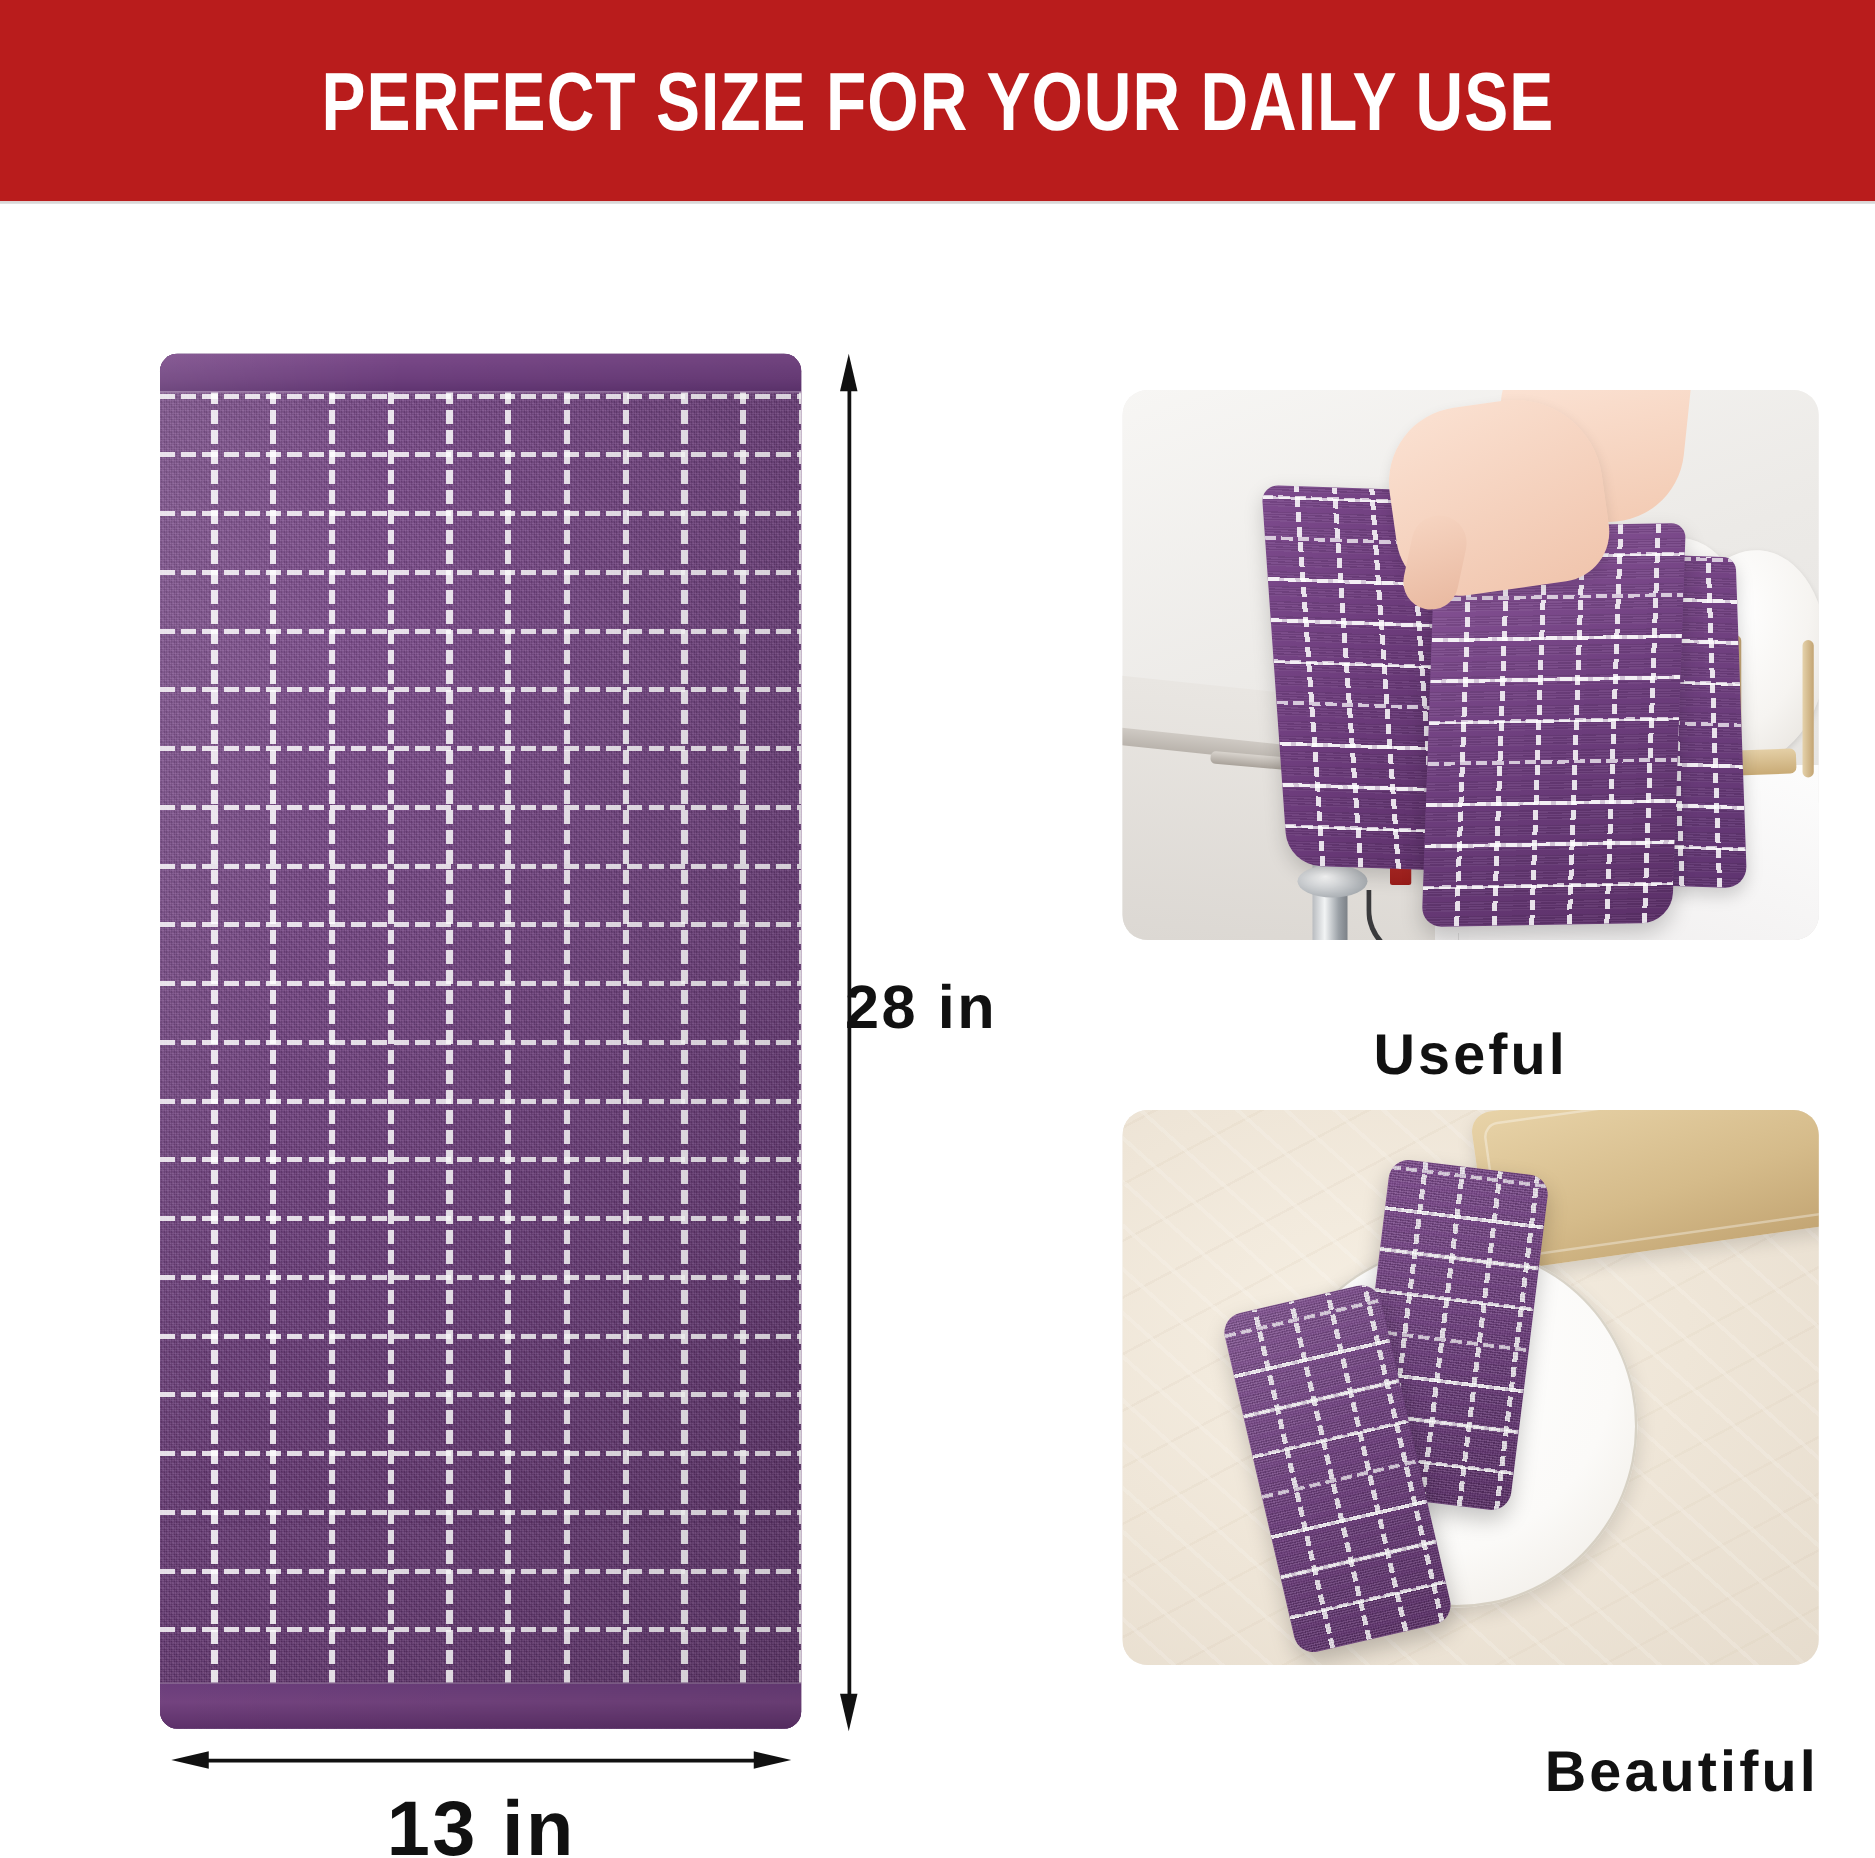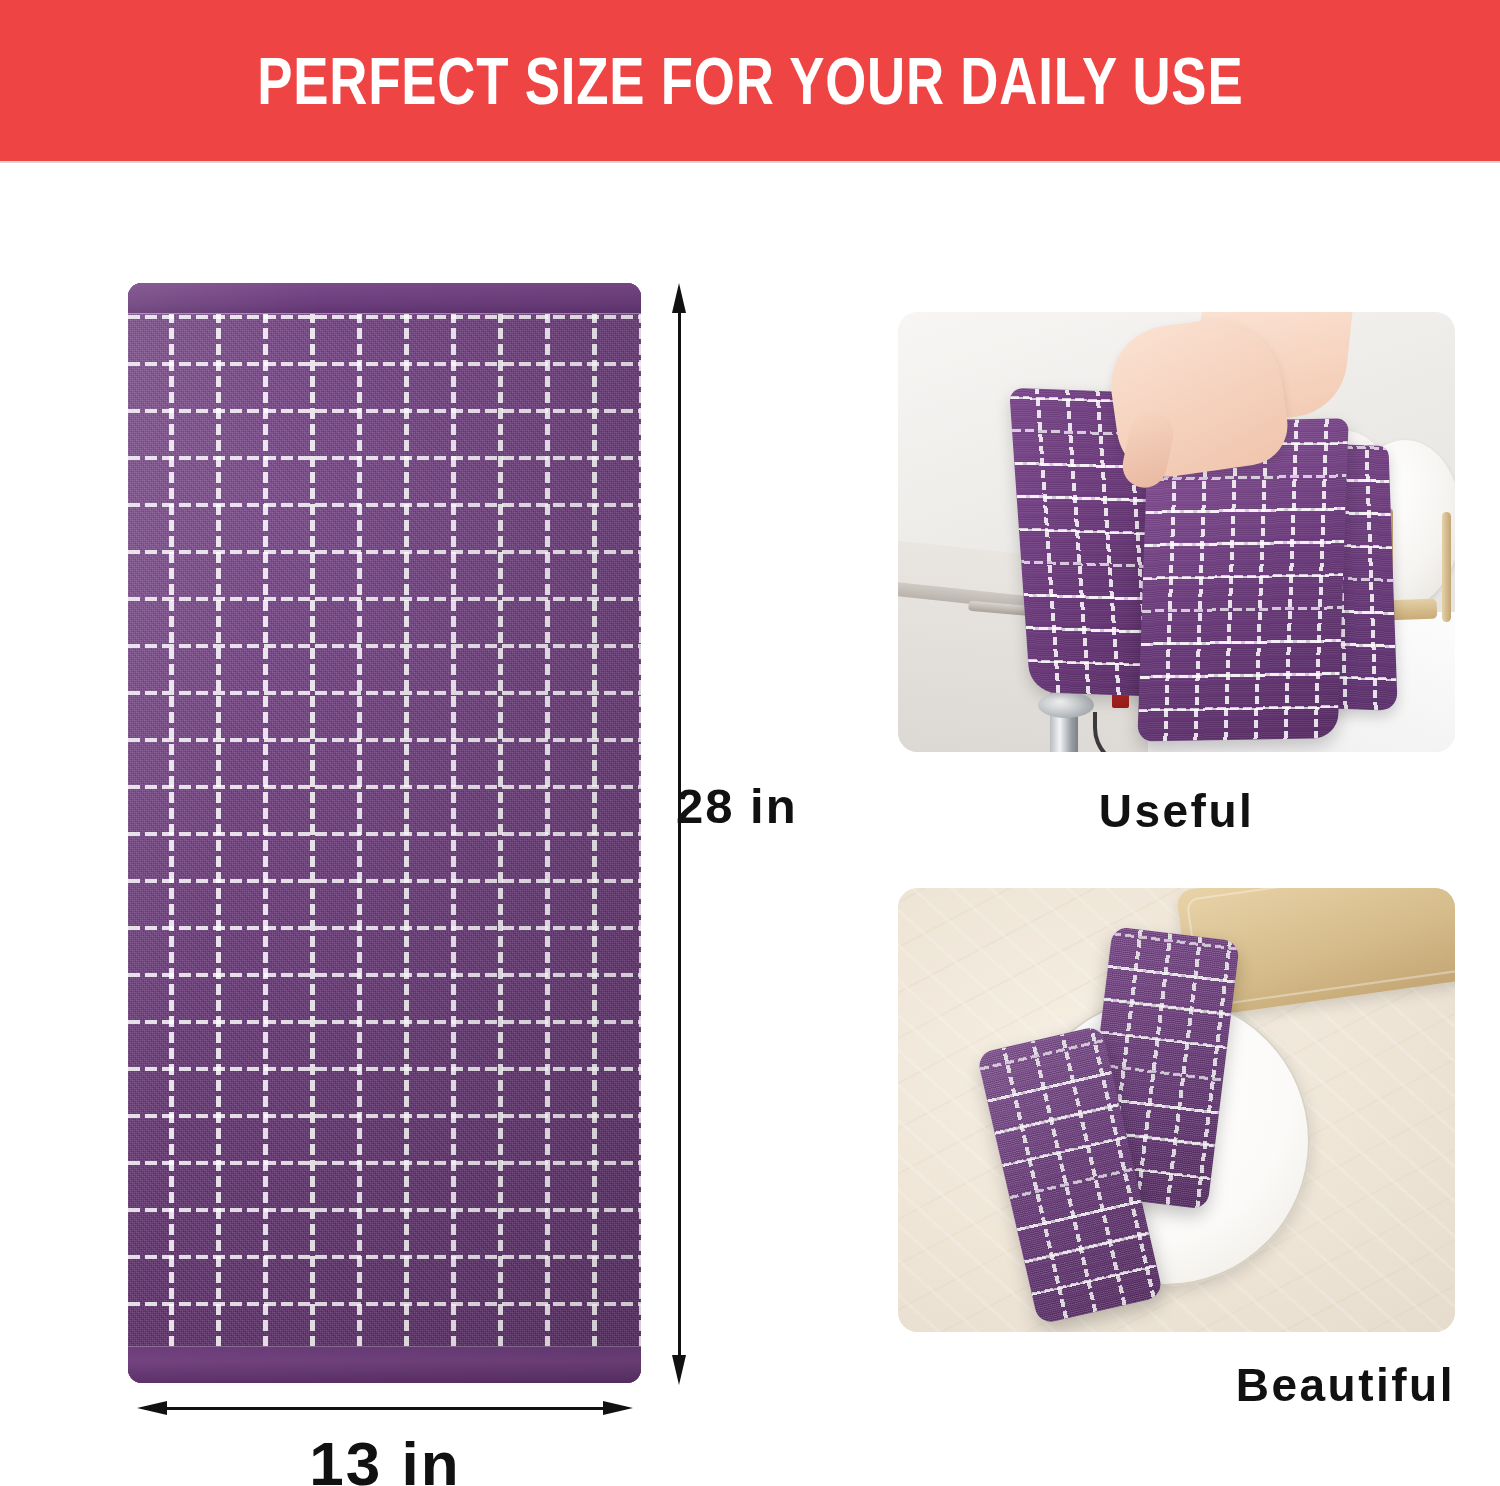--- a/index.html
+++ b/index.html
@@ -1,20 +1,20 @@
 <!DOCTYPE html>
 <html><head>
 <meta charset="utf-8">
 <style>
   html,body{margin:0;padding:0;background:#fff;}
   body{width:1500px;height:1486px;font-family:"Liberation Sans",sans-serif;overflow:hidden;position:relative;}
 
   
   .banner{
-    position:absolute;left:0;top:0;width:1500px;height:161px;background:#ef4444;
+    position:absolute;left:0;top:0;width:1500px;height:161px;background:#b91c1c;
     display:flex;align-items:center;justify-content:center;
   }
   .banner-title{
     color:#fff;font-family:"Liberation Sans",sans-serif;
     font-size:66px;font-weight:bold;letter-spacing:1px;
     transform:scaleX(0.80);transform-origin:center center;
     white-space:nowrap;
   }
   .banner-rule{position:absolute;left:0;top:161px;width:1500px;height:2px;background:#d8d8d8;}
 
@@ -86,21 +86,21 @@
     border-top:7px solid transparent;border-bottom:7px solid transparent;border-left:30px solid #111;}
   .label-13{position:absolute;left:0;top:1428px;width:770px;text-align:center;
     font-size:62px;font-weight:bold;color:#111;letter-spacing:2px;}
 
   
   .card{position:absolute;border-radius:20px;overflow:hidden;}
   .card-useful{left:898px;top:312px;width:557px;height:440px;background:#f3f1ef;}
   .card-beautiful{left:898px;top:888px;width:557px;height:444px;background:#efe9df;}
 
   .caption{position:absolute;width:557px;left:898px;text-align:center;
-    font-size:46px;font-weight:bold;color:#111;letter-spacing:2.5px;}
+    font-size:46px;font-weight:bold;color:#111;letter-spacing:2.5px;margin-top:32px;}
   .cap-useful{top:784px;}
   .cap-beautiful{top:1358px;text-align:right;}
 
   
   .s1-bg{position:absolute;inset:0;background:
       linear-gradient(160deg,#f7f6f4 0%,#eceae7 45%,#e3e1de 100%);}
   .s1-counter{position:absolute;left:-10px;top:245px;width:330px;height:210px;
       background:linear-gradient(180deg,#e9e6e2,#dcd8d3);transform:skewY(6deg);}
   .s1-counter-edge{position:absolute;left:-10px;top:285px;width:300px;height:14px;
       background:linear-gradient(180deg,#cfcac4,#b9b3ac);transform:skewY(6deg);}

